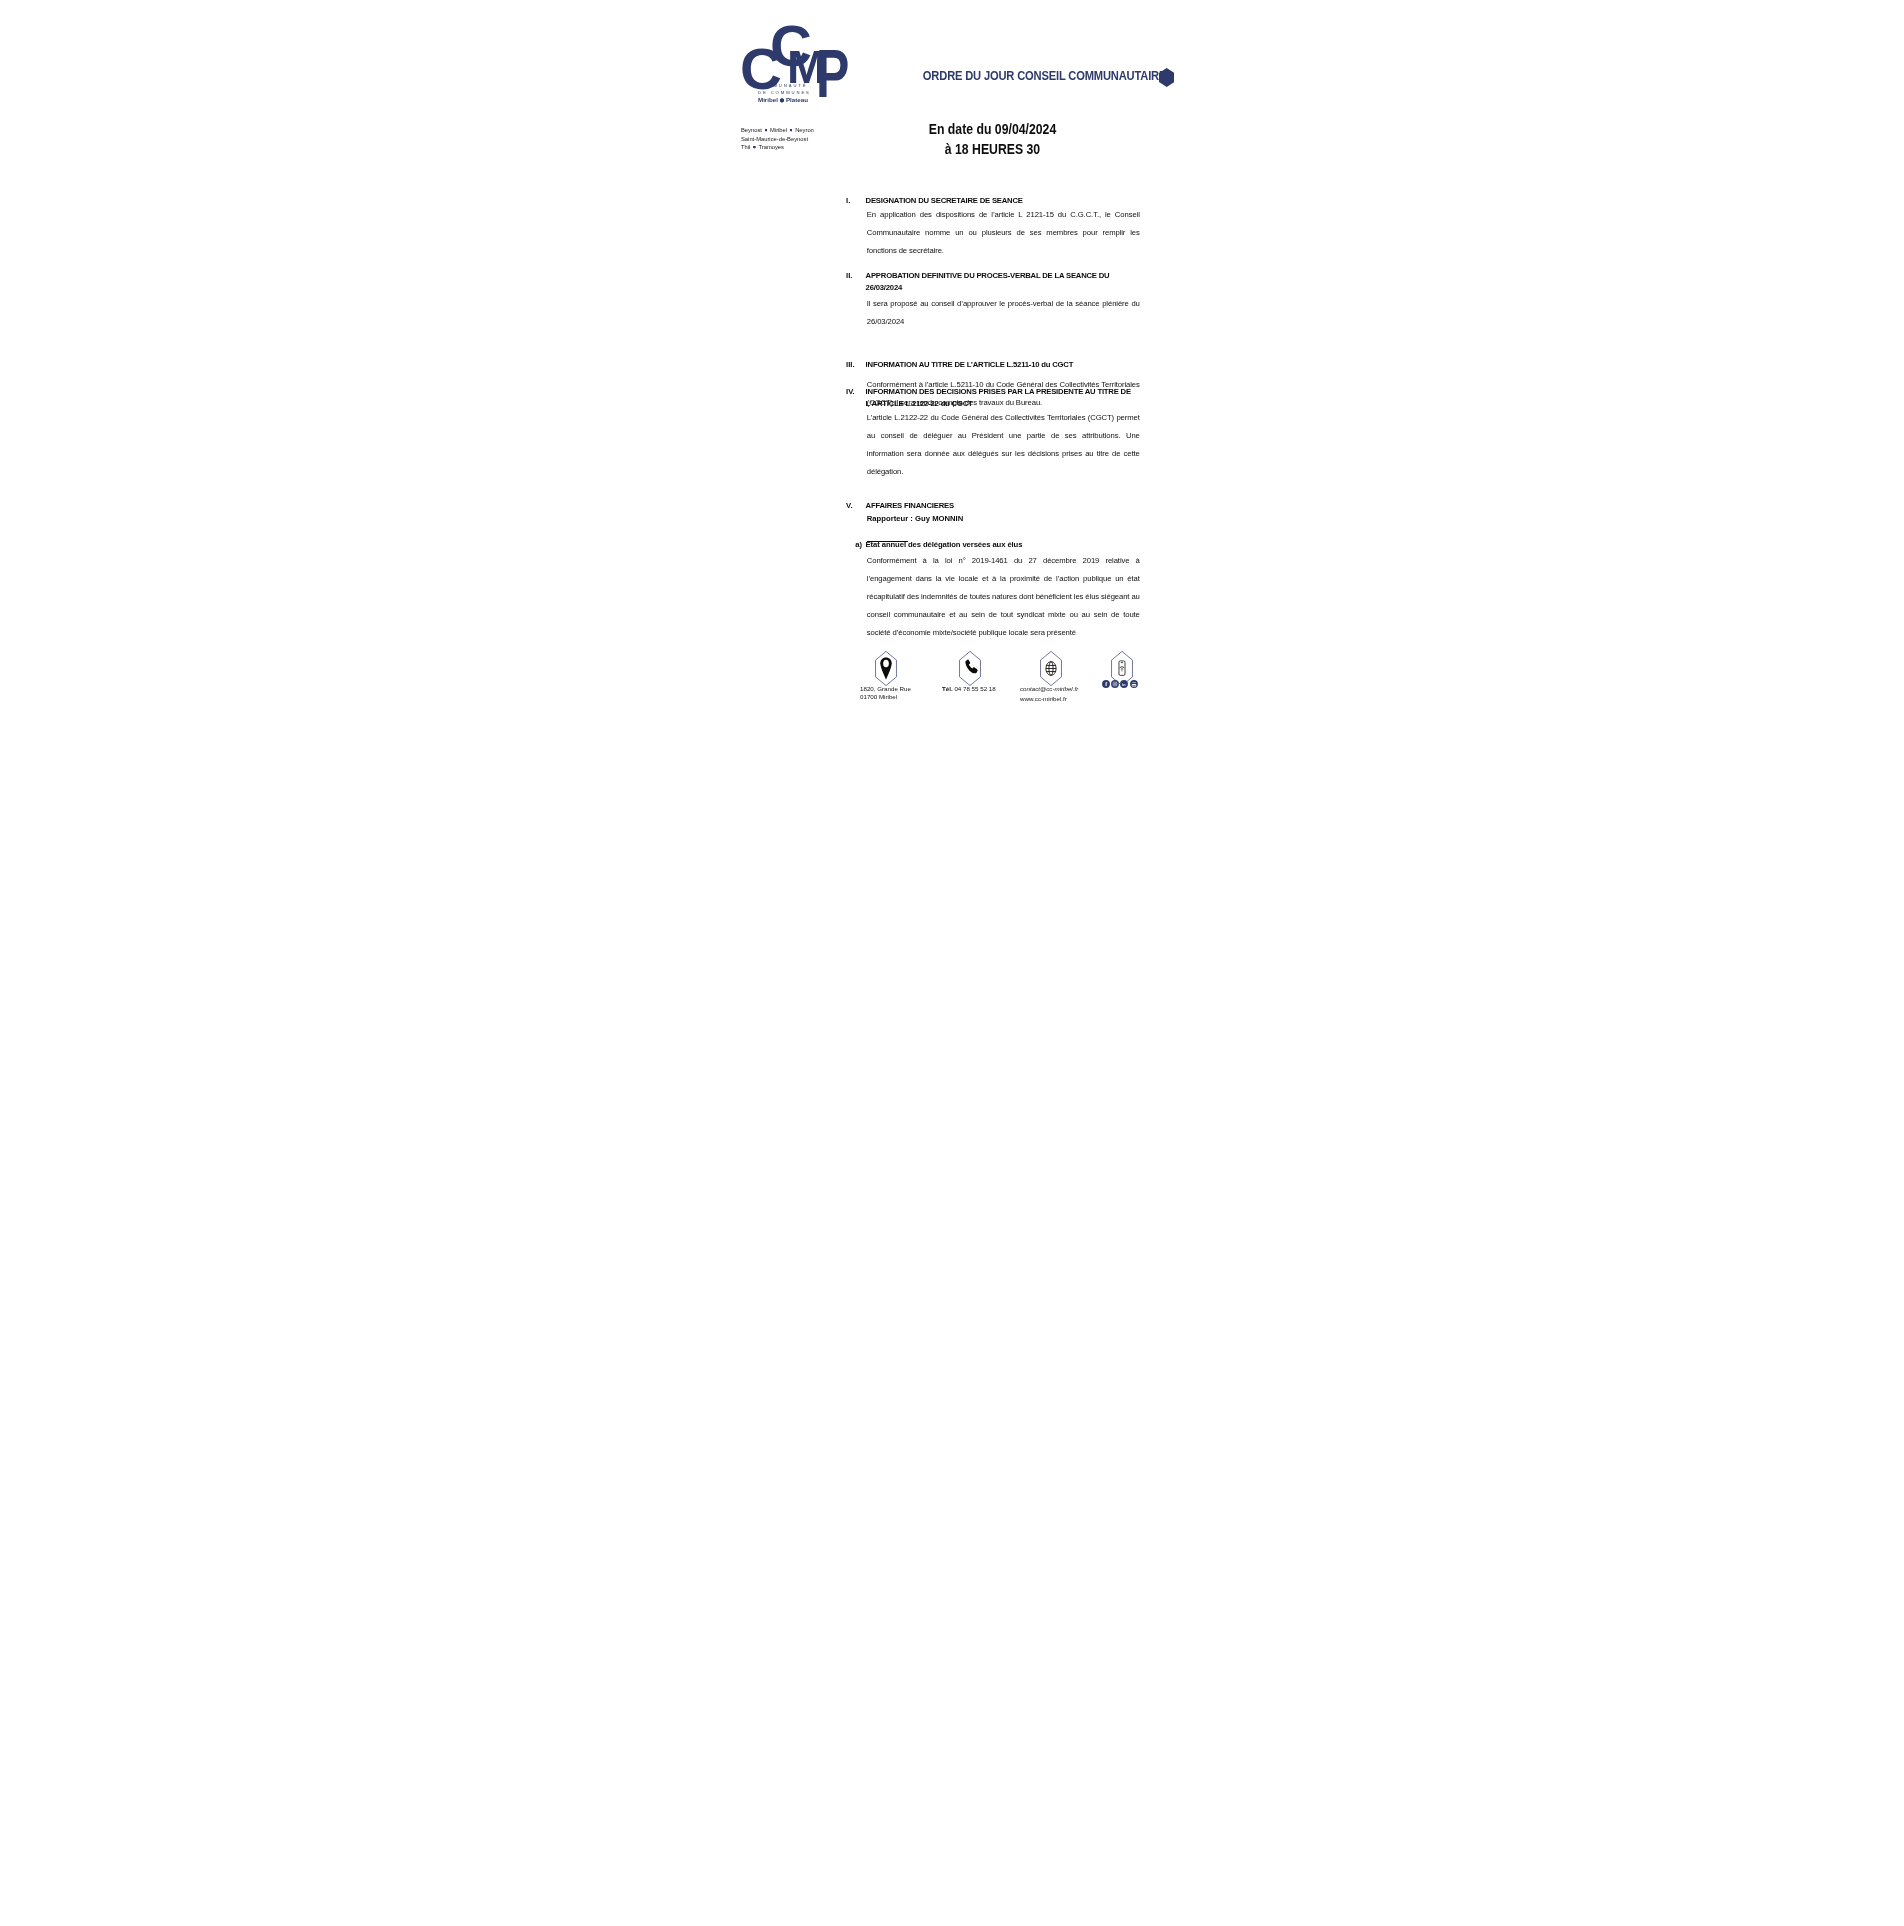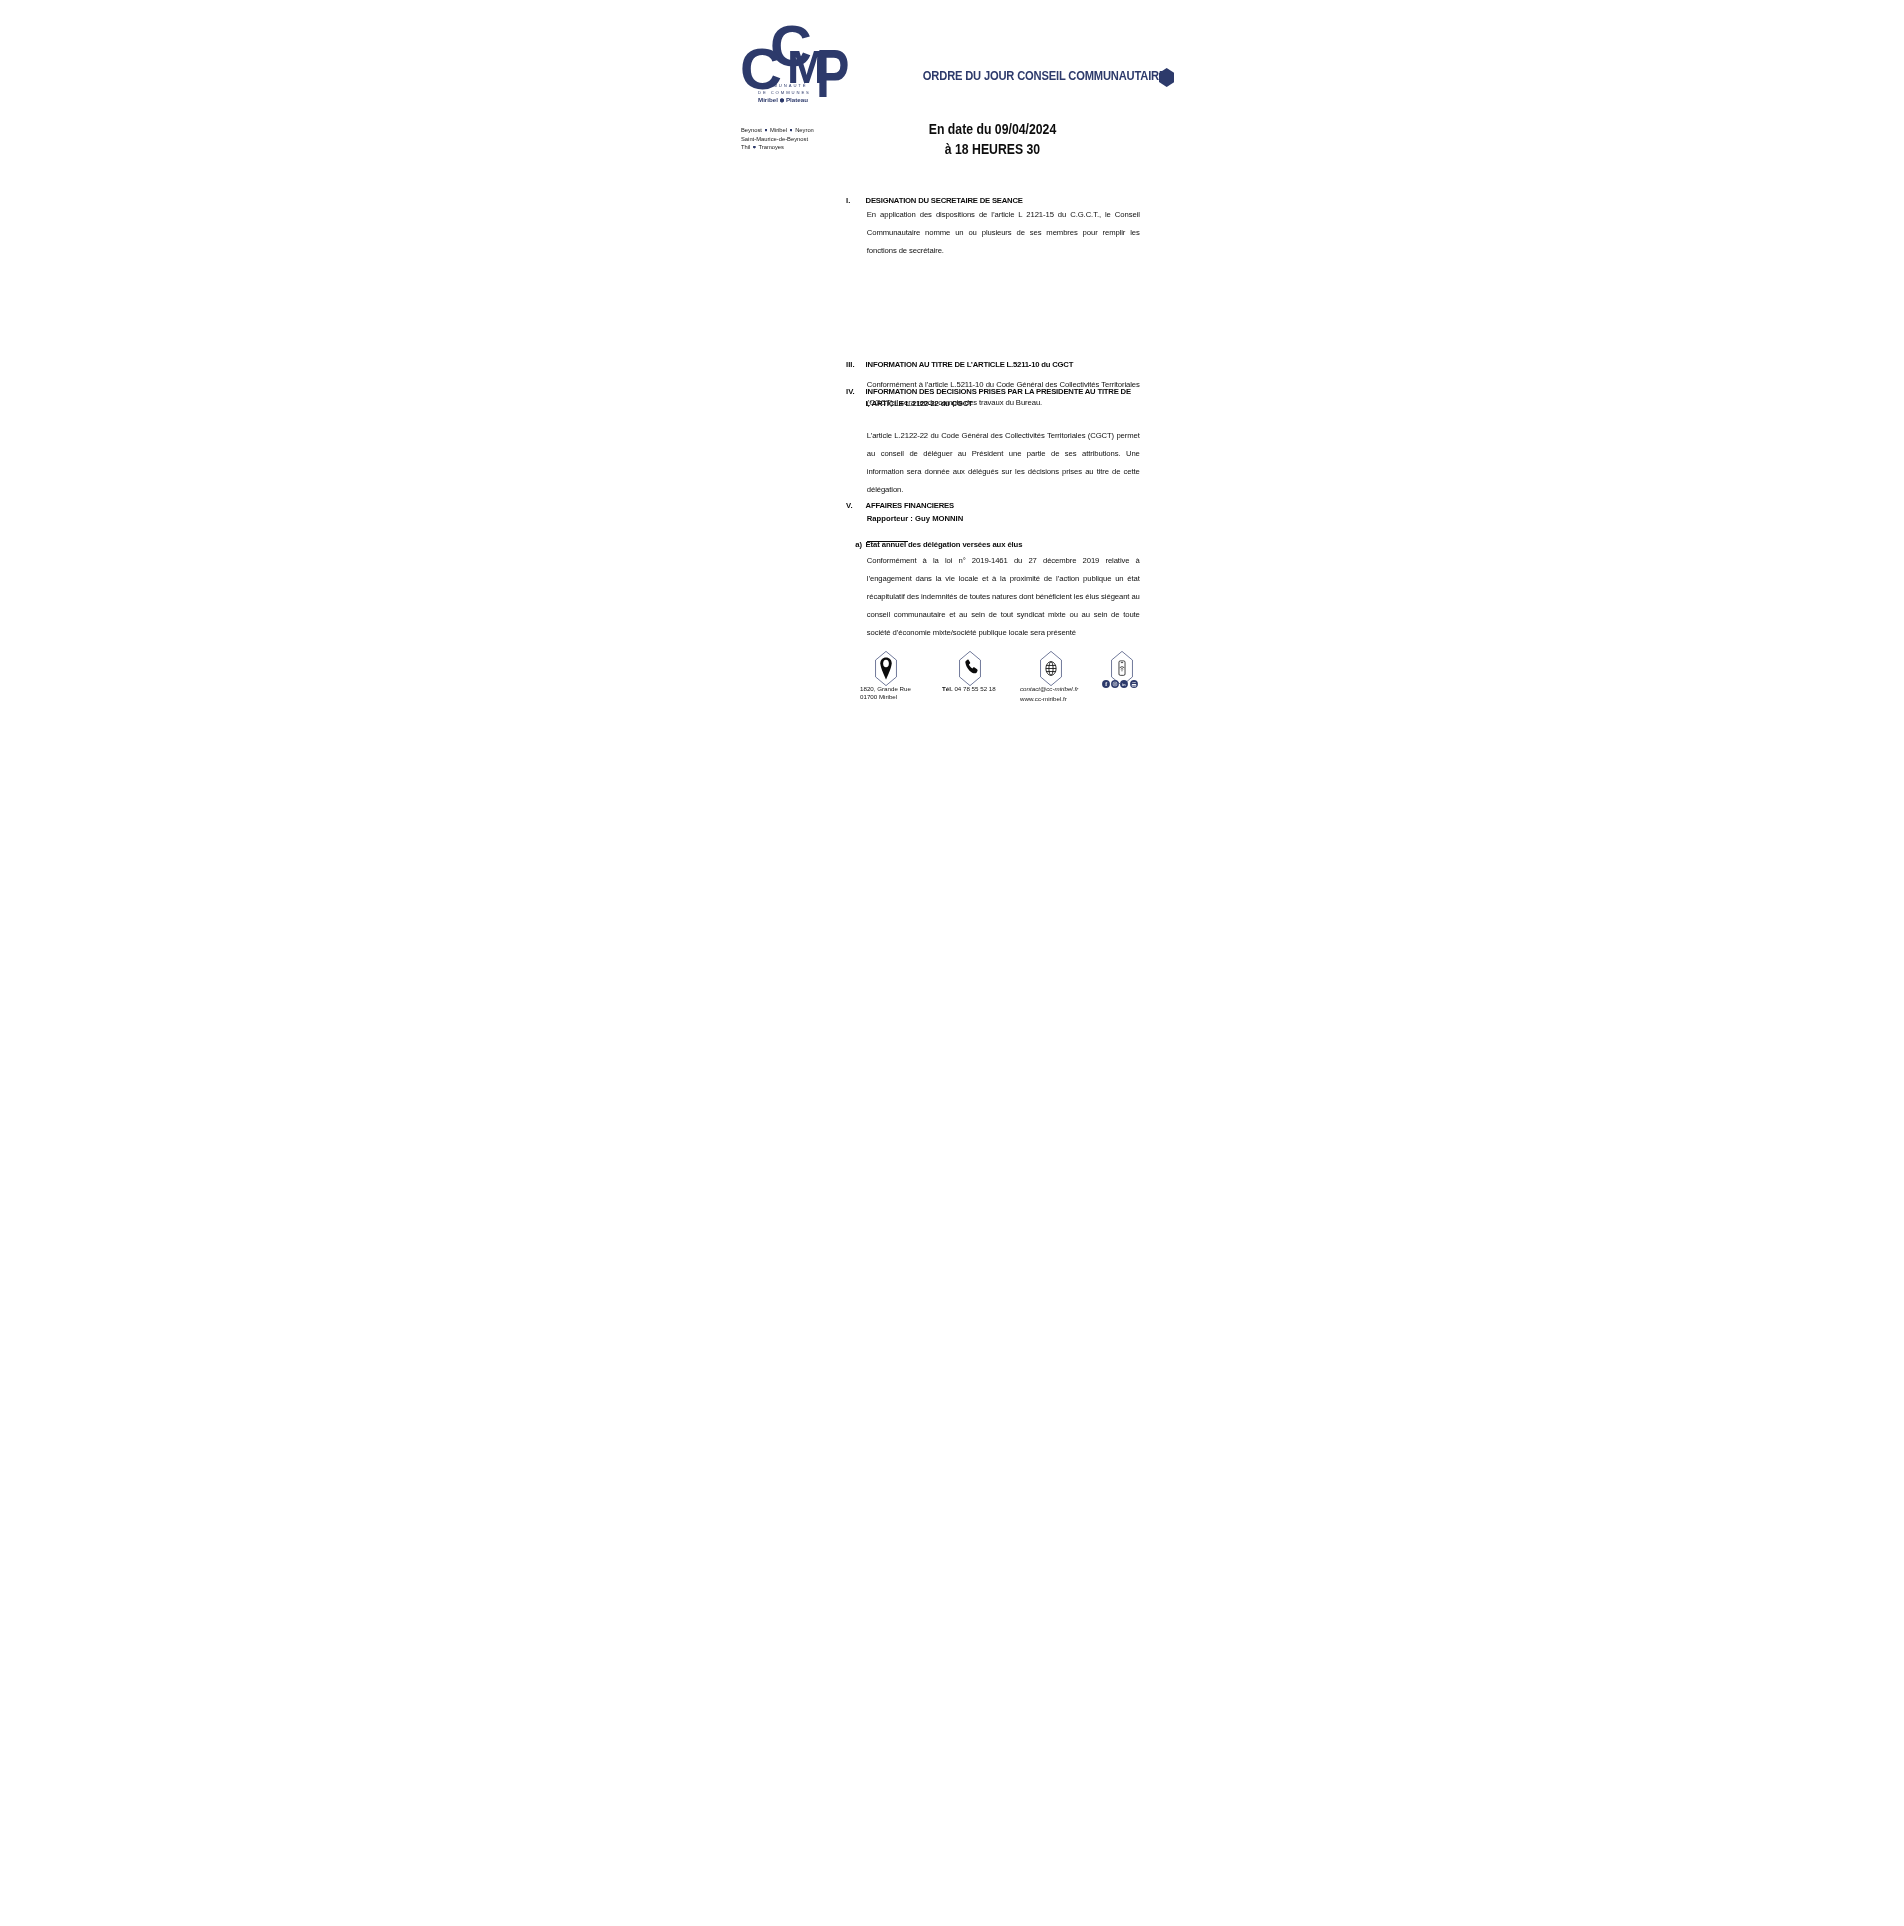--- a/index.html
+++ b/index.html
@@ -102,34 +102,41 @@
   </div>
 
   <div class="section" style="top:195px">
     <span class="num">I.</span>
     <div class="sec-content">
       <h2>DESIGNATION DU SECRETAIRE DE SEANCE</h2>
       <p class="body" style="margin-top:-0.8px">En application des dispositions de l’article L 2121-15 du C.G.C.T., le Conseil Communautaire nomme un ou plusieurs de ses membres pour remplir les fonctions de secrétaire.</p>
     </div>
   </div>
 
+  <div class="section" style="top:270px">
+    <span class="num">II.</span>
+    <div class="sec-content">
+      <h2>APPROBATION DEFINITIVE DU PROCES-VERBAL DE LA SEANCE DU 26/03/2024</h2>
+      <p class="body" style="margin-top:2.3px">Il sera proposé au conseil d’approuver le procès-verbal de la séance plénière du 26/03/2024</p>
+    </div>
+  </div>
 
   <div class="section" style="top:359px">
     <span class="num">III.</span>
     <div class="sec-content">
       <h2>INFORMATION AU TITRE DE L’ARTICLE L.5211-10 du CGCT</h2>
       <p class="body" style="margin-top:5px">Conformément à l’article L.5211-10 du Code Général des Collectivités Territoriales (CGCT) il sera rendu compte des travaux du Bureau.</p>
     </div>
   </div>
 
   <div class="section" style="top:386px">
     <span class="num">IV.</span>
     <div class="sec-content">
       <h2>INFORMATION DES DECISIONS PRISES PAR LA PRESIDENTE AU TITRE DE L’ARTICLE L.2122-22 du CGCT</h2>
-      <p class="body" style="margin-top:18px">L’article L.2122-22 du Code Général des Collectivités Territoriales (CGCT) permet au conseil de déléguer au Président une partie de ses attributions. Une information sera donnée aux délégués sur les décisions prises au titre de cette délégation.</p>
+      <p class="body" style="margin-top:0">L’article L.2122-22 du Code Général des Collectivités Territoriales (CGCT) permet au conseil de déléguer au Président une partie de ses attributions. Une information sera donnée aux délégués sur les décisions prises au titre de cette délégation.</p>
     </div>
   </div>
 
   <div class="section" style="top:500px">
     <span class="num">V.</span>
     <div class="sec-content">
       <h2>AFFAIRES FINANCIERES</h2>
       <p class="rapporteur"><span class="u">Rapporteur</span><span> : Guy MONNIN</span></p>
     </div>
   </div>

